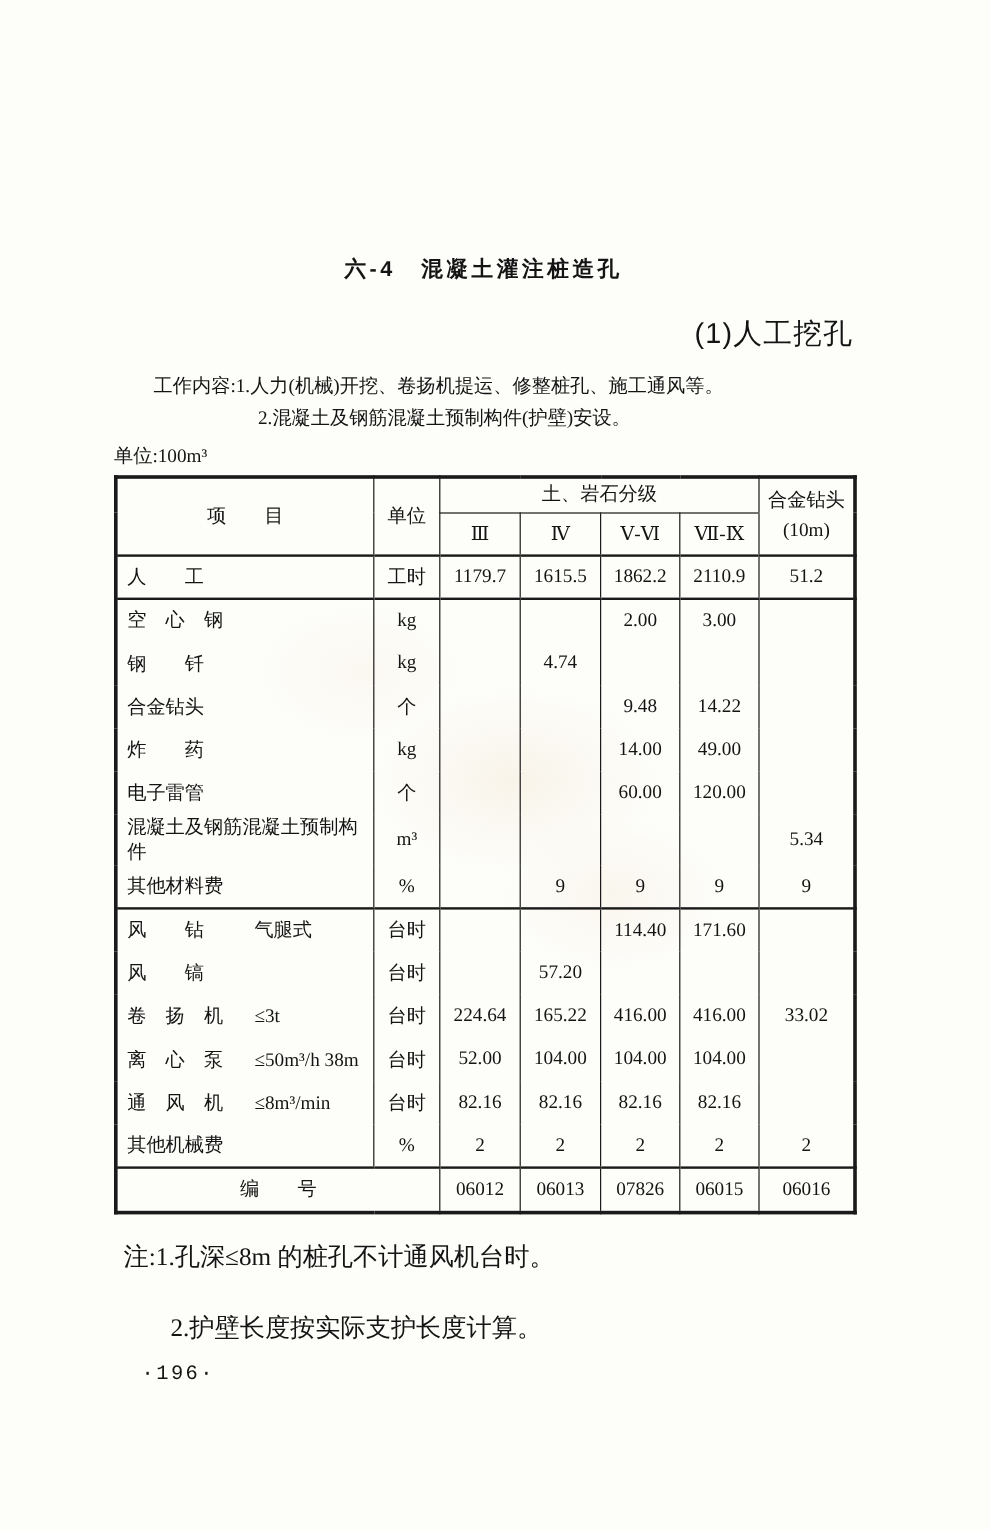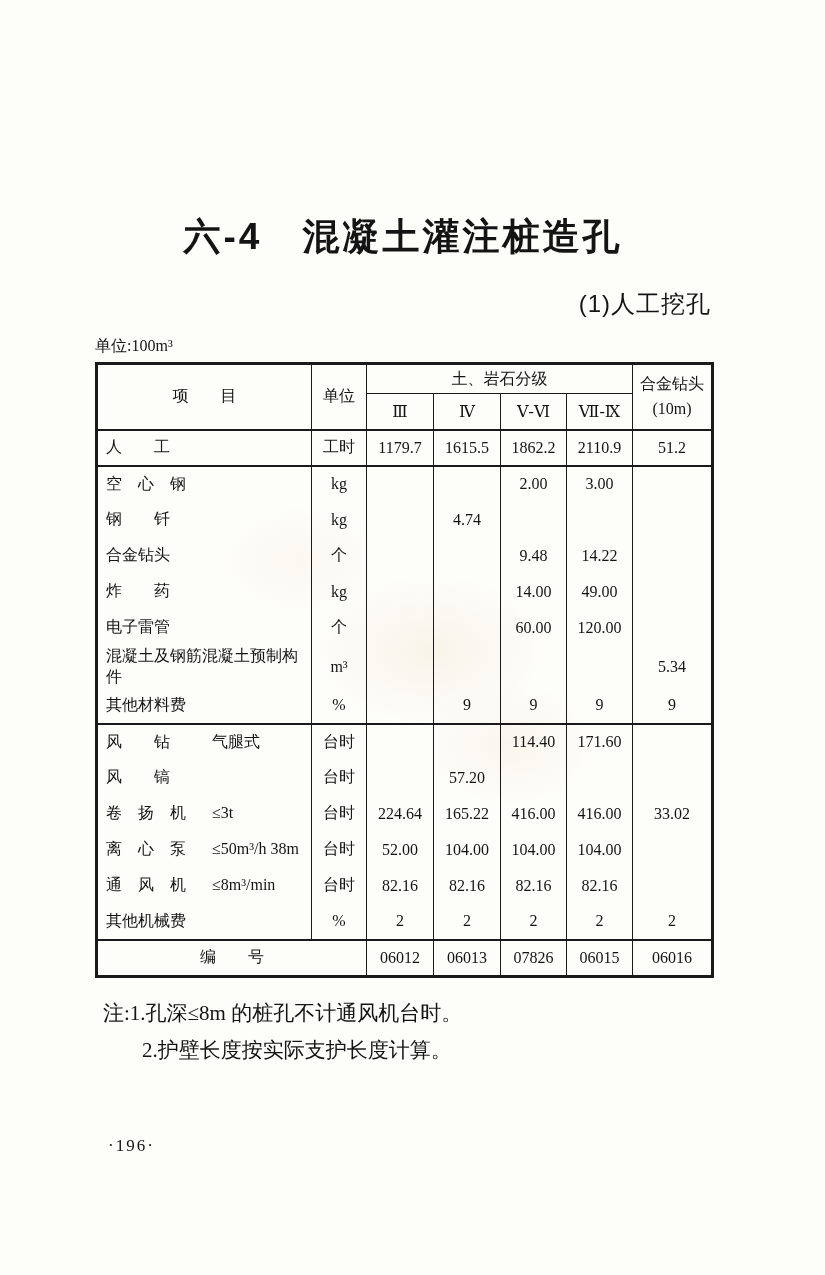--- a/index.html
+++ b/index.html
@@ -9,21 +9,21 @@
     position:relative; width:825px; height:1275px; margin:0 auto; overflow:hidden;
     background:
       radial-gradient(ellipse 170px 110px at 430px 650px, rgba(205,165,85,0.10), transparent 70%),
       radial-gradient(ellipse 130px 90px at 510px 745px, rgba(205,165,85,0.08), transparent 70%),
       radial-gradient(ellipse 120px 80px at 300px 560px, rgba(205,165,85,0.06), transparent 70%),
       #fdfdfa;
   }
   .content { position:absolute; left:95px; top:212px; width:616px; }
   .doc-title {
     text-align:center; font-family:"Liberation Sans","DejaVu Sans",sans-serif;
-    font-weight:bold; font-size:37px; letter-spacing:3px; margin-bottom:26px;
+    font-weight:bold; font-size:18px; letter-spacing:3px; margin-bottom:26px;
   }
   .doc-subtitle {
     text-align:right; font-family:"Liberation Sans","DejaVu Sans",sans-serif;
     font-weight:normal; font-size:24px; letter-spacing:1px; margin-bottom:16px;
   }
   .work { font-size:16px; line-height:1.65; }
   .work .l1 { padding-left:33px; }
   .work .l2 { padding-left:120px; }
   .unit-note { text-align:left; font-size:16px; margin-top:7px; margin-bottom:5px; padding-right:2px; }
 
@@ -42,32 +42,36 @@
   tr.frow  { height:37px; }
   td.hdr-b { border-bottom:2px solid #1a1a1a; }
   td.grp   { border-bottom:1px solid #1a1a1a; }
   tr.sep td { border-bottom:2px solid #1a1a1a; }
   .c-item { text-align:left !important; padding-left:8px !important; }
   .nm { display:inline-block; min-width:106px; }
   .sp { display:inline-block; }
   .huabi-cell span { display:block; line-height:1.55; }
   .notes { margin-top:17px; font-size:21px; line-height:1.75; }
   .notes .n1 { padding-left:8px; }
-  .notes .n2 { padding-left:47px; }
-  .page-number { position:absolute; left:108px; top:1136px; font-size:17px; letter-spacing:2px; }
+  .notes .n2 { padding-left:47px;margin-top:22px; }
+  .page-number { position:absolute; left:118px; top:1136px; font-size:17px; letter-spacing:2px;font-family:Liberation Mono, monospace; }
 </style>
 </head>
 <body>
 
 <div class="page">
   <div class="content">
 
     <div class="doc-title">六-4　混凝土灌注桩造孔</div>
     <div class="doc-subtitle">(1)人工挖孔</div>
 
+    <div class="work">
+      <div class="l1">工作内容:1.人力(机械)开挖、卷扬机提运、修整桩孔、施工通风等。</div>
+      <div class="l2">2.混凝土及钢筋混凝土预制构件(护壁)安设。</div>
+    </div>
 
     <div class="unit-note">单位:100m³</div>
 
     <table class="quota">
       <colgroup>
         <col style="width:215px">
           <col style="width:55px">
           <col style="width:67px">
           <col style="width:67px">
           <col style="width:66px">

